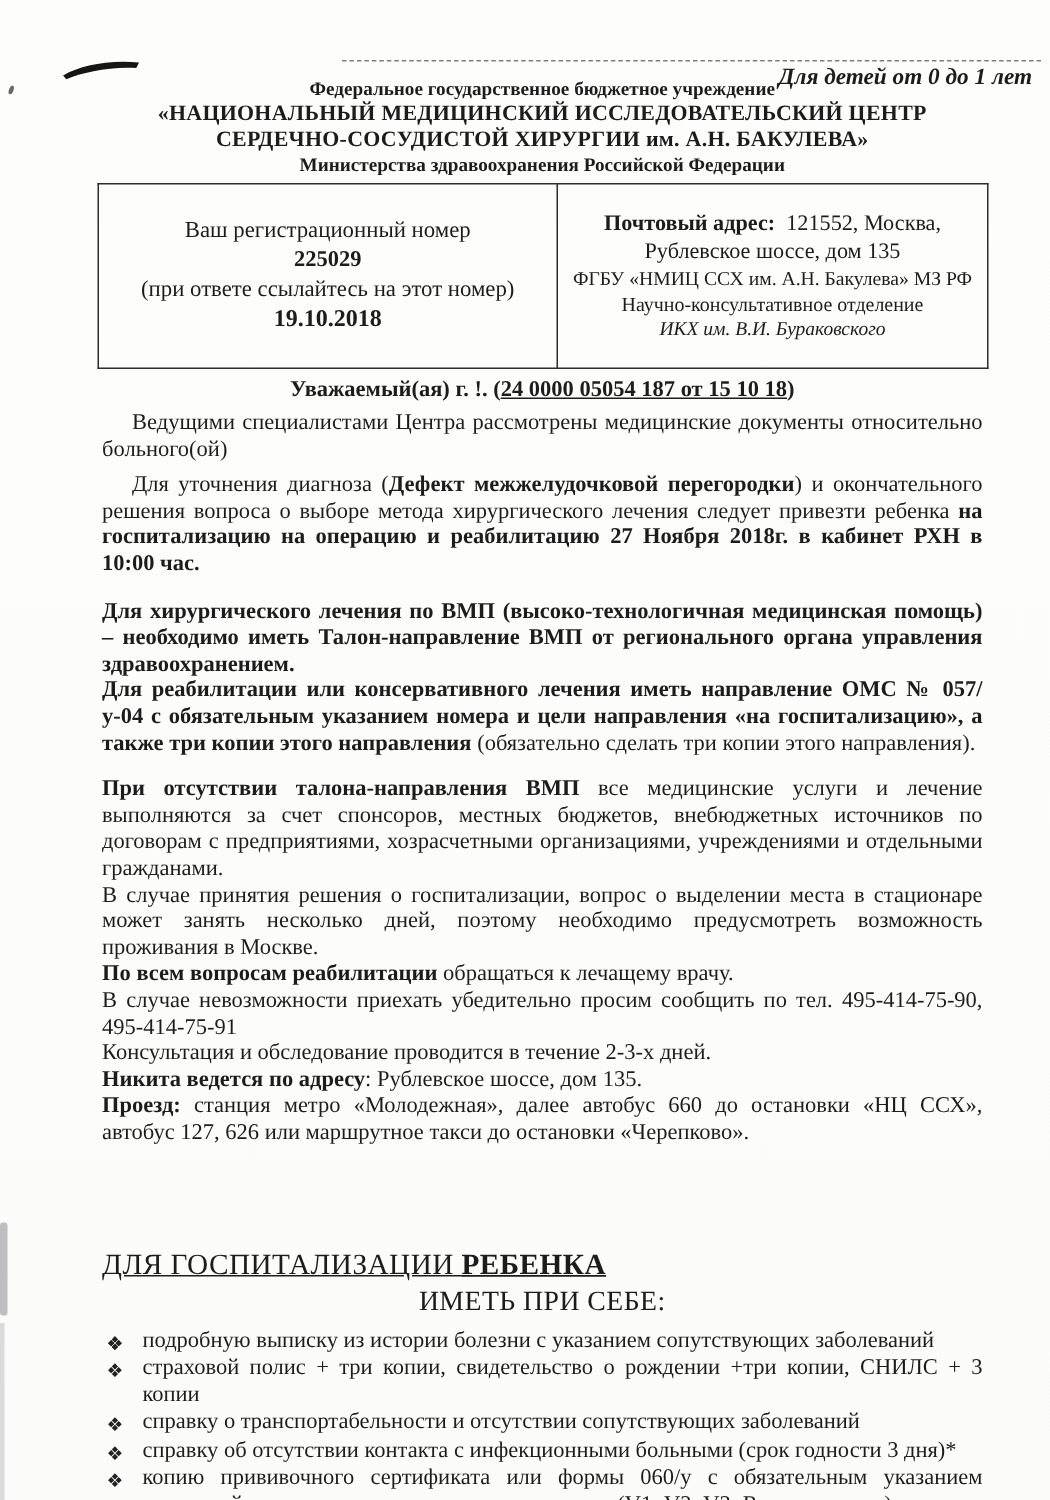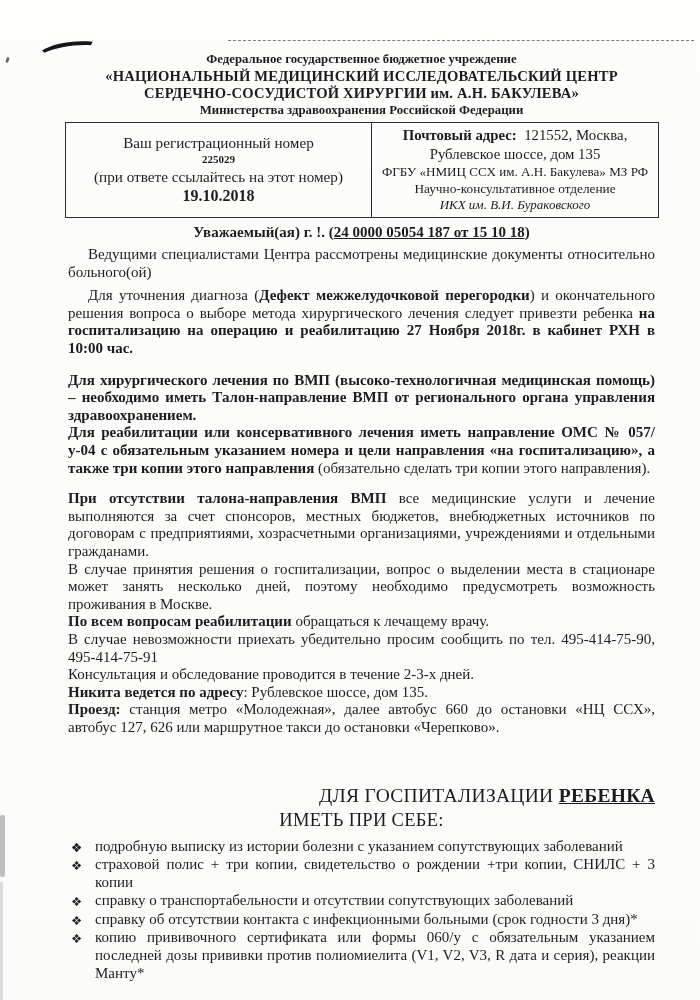--- a/index.html
+++ b/index.html
@@ -21,44 +21,44 @@
 
   
   .org{margin-top:52px;text-align:center;font-weight:bold;line-height:1.22;}
   .org-line1{font-size:12.8px;}
   .org-line2{font-size:14.6px;letter-spacing:.2px;}
   .org-line3{font-size:14.6px;letter-spacing:.2px;}
   .org-line4{font-size:12.8px;}
 
   
   table.info{border-collapse:collapse;margin-top:3px;margin-left:-3px;width:575px;table-layout:fixed;}
-  table.info td{border:1.6px solid #2d2d2d;text-align:center;vertical-align:middle;padding:3px 4px;}
+  table.info td{border:1.6px solid #2d2d2d;text-align:center;vertical-align:middle;padding:17px 4px;}
   td.cell-left{width:297px;line-height:1.3;}
   td.cell-right{width:278px;line-height:1.28;}
   .reg-label{font-size:15.2px;}
-  .reg-number{font-weight:bold;font-size:11px;}
+  .reg-number{font-weight:bold;font-size:15px;}
   .reg-note{font-size:15.2px;}
   .reg-date{font-weight:bold;font-size:16px;}
   .addr1{font-size:14.8px;}
   .addr2{font-size:14.8px;}
   .addr3{font-size:13.1px;}
   .addr4{font-size:13.3px;}
   .addr5{font-size:13px;font-style:italic;}
 
   .salutation{text-align:center;font-weight:bold;font-size:15px;margin-top:6px;}
   .salutation .num{text-decoration:underline;}
 
   .para{margin:0;text-align:justify;font-size:15px;line-height:17.6px;}
   .para.indent{text-indent:20px;}
   .b{font-weight:bold;}
   .intro{margin-top:5px;}
   .patient-name{text-align:center;font-weight:bold;font-size:16.2px;text-decoration:underline;margin:4px 0 3px;}
 
   
-  .checklist-title{margin-top:47px;text-align:right;font-size:19.5px;line-height:1.18;letter-spacing:.3px;}
+  .checklist-title{margin-top:67px;text-align:left;font-size:19.5px;line-height:1.18;letter-spacing:.3px;text-decoration:underline;}
   .title-emph{font-weight:bold;text-decoration:underline;}
   .checklist-subtitle{text-align:center;font-size:18.5px;margin-top:3px;letter-spacing:.3px;}
   ul.checklist{list-style:none;margin:7px 0 0;padding:0;}
   ul.checklist li{position:relative;padding-left:27px;text-align:justify;font-size:15px;line-height:17.6px;margin-bottom:1px;}
   ul.checklist .marker{position:absolute;left:3px;top:1px;font-size:12.5px;font-family:"DejaVu Sans",sans-serif;color:#222;}
 </style>
 </head>
 <body>
 
 <div class="page">
@@ -66,20 +66,21 @@
   <div class="pen-mark">
     <svg width="56" height="14" viewBox="0 0 56 14">
       <path d="M2,10 C13,4 33,1 53,4 L51,7.5 C34,5.5 15,8.5 4,12.5 Z" fill="#161616"></path>
     </svg>
   </div>
   <div class="dashed-line"></div>
   <div class="edge-tick"></div>
   <div class="edge-smudge-a"></div>
   <div class="edge-smudge-b"></div>
 
+  <div class="corner-note">Для детей от 0 до 1 лет</div>
 
   <div class="content">
 
     <div class="org">
       <div class="org-line1">Федеральное государственное бюджетное учреждение</div>
       <div class="org-line2">«НАЦИОНАЛЬНЫЙ  МЕДИЦИНСКИЙ  ИССЛЕДОВАТЕЛЬСКИЙ ЦЕНТР</div>
       <div class="org-line3">СЕРДЕЧНО-СОСУДИСТОЙ ХИРУРГИИ им. А.Н. БАКУЛЕВА»</div>
       <div class="org-line4">Министерства здравоохранения Российской Федерации</div>
     </div>
 

